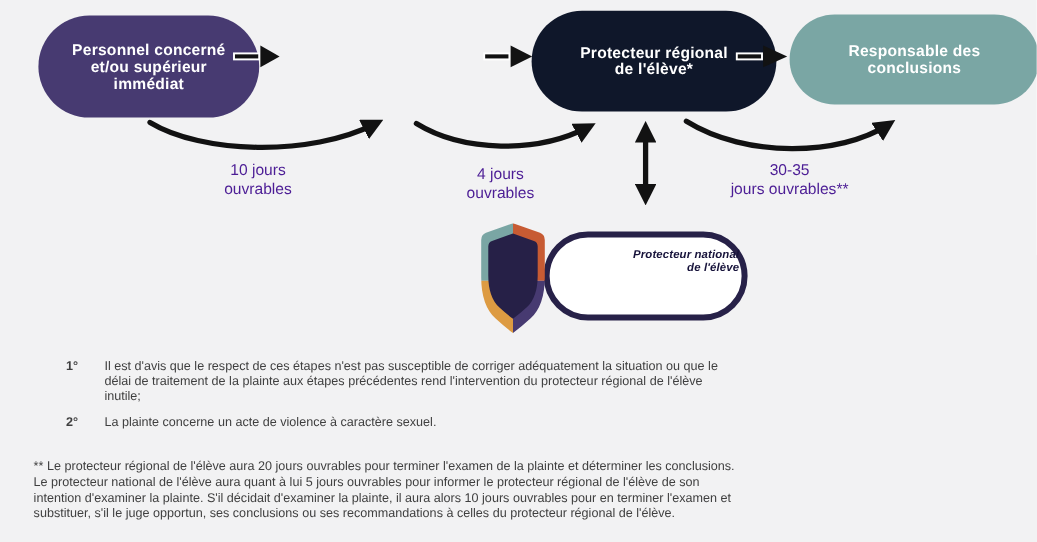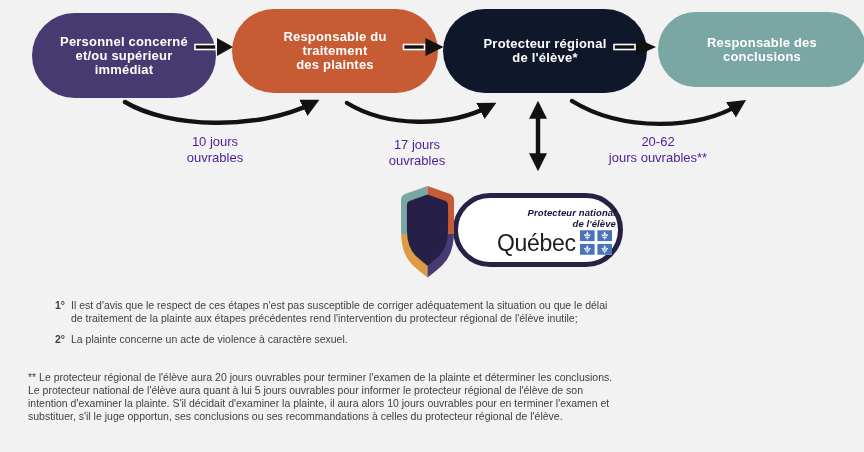--- a/index.html
+++ b/index.html
@@ -46,52 +46,47 @@
   }
   .logo-flag { width:32px; height:25px; margin-left:4px; }
   .footnotes {
     position:absolute; left:28px; top:299px; width:594px; z-index:2;
     color:#3f3f3f; font-size:10.5px; line-height:12.5px;
   }
   .fn-intro { margin-bottom:12px; }
   .fn-item { display:flex; margin-left:27px; width:558px; }
   .fn-item-1 { margin-bottom:9px; }
   .fn-num { font-weight:bold; width:16px; flex:0 0 16px; }
-  .fn-item-text { flex:1; }
+  .fn-item-text { flex:1;margin-left:16px; }
   .fn-note2 { margin-top:25px; width:588px; line-height:13px; }
 </style>
 </head>
 <body>
 
 <div class="stage">
 
   <div class="pill" style="left: 32px; top: 13px; width: 164px; height: 85px; padding: 0px 10px; background-color: rgb(71, 58, 113);">
     <span>Personnel concerné
 et/ou supérieur
 immédiat</span>
   </div>
-  <div class="pill" style="left: 232px; top: 9px; width: 182px; height: 84px; padding: 0px 12px; background-color: rgb(199, 91, 51);">
-    <span>Responsable du
-traitement
-des plaintes</span>
-  </div>
   <div class="pill" style="left: 443px; top: 9px; width: 180px; height: 84px; padding: 0px 12px; background-color: #0f172a;">
     <span>Protecteur régional
 de l'élève*</span>
   </div>
   <div class="pill" style="left: 658px; top: 12px; width: 184px; height: 75px; padding: 0px 12px; background-color: rgb(122, 166, 164);">
     <span>Responsable des
 conclusions</span>
   </div>
 
   <div class="duration" style="left:150px;top:134px;width:130px;">10 jours
 ouvrables</div>
-  <div class="duration" style="left:352px;top:137px;width:130px;">17 jours
+  <div class="duration" style="left:352px;top:137px;width:130px;">4 jours
 ouvrables</div>
-  <div class="duration" style="left:583px;top:134px;width:150px;">20-62
+  <div class="duration" style="left:583px;top:134px;width:150px;">30-35
 jours ouvrables**</div>
 
   <svg class="arrows-layer" viewBox="0 0 864 452" xmlns="http://www.w3.org/2000/svg">
     <defs>
       <marker id="ah" viewBox="0 0 10 10" refX="6" refY="5" markerWidth="4.1" markerHeight="4.1" orient="auto-start-reverse">
         <path d="M0,0 L10,5 L0,10 Z" fill="#121212"></path>
       </marker>
     </defs>
 
     <g>
@@ -127,43 +122,20 @@
       <rect x="31" y="0" width="31" height="50" fill="#c75b33"></rect>
       <rect x="0" y="50" width="31" height="46" fill="#dd9b42"></rect>
       <rect x="31" y="50" width="31" height="46" fill="#473a71"></rect>
     </g>
     <path d="M31 2 L53.5 10 Q57.5 11.5 57.5 16 L57.5 47 Q57.5 70.5 45.5 81.5 Q38.5 88 31 93.5 Q23.5 88 16.5 81.5 Q4.5 70.5 4.5 47 L4.5 16 Q4.5 11.5 8.5 10 Z" transform="translate(6.9,9) scale(0.777)" fill="#262047"></path>
   </svg>
 
   <div class="logo-text">
     <div class="logo-org">Protecteur national
 de l'élève</div>
-    <div class="logo-row">
-      <span class="logo-wordmark">Québec</span>
-      <svg class="logo-flag" viewBox="0 0 34 26" xmlns="http://www.w3.org/2000/svg">
-        <defs>
-          <g id="fleurdef" fill="#ffffff">
-            <path d="M7.75,1.3 C9.2,3 9.2,4.9 7.75,6.4 C6.3,4.9 6.3,3 7.75,1.3 Z"></path>
-            <path d="M4.2,4.4 C5.8,4 7,4.9 7,6.2 C5.5,6.5 4.3,5.8 4.2,4.4 Z"></path>
-            <path d="M11.3,4.4 C9.7,4 8.5,4.9 8.5,6.2 C10,6.5 11.2,5.8 11.3,4.4 Z"></path>
-            <rect x="5.5" y="6.8" width="4.5" height="1.2"></rect>
-            <path d="M6.9,8.2 L8.6,8.2 L7.75,10.4 Z"></path>
-          </g>
-        </defs>
-        <rect x="0" y="0" width="34" height="26" fill="#ffffff"></rect>
-        <rect x="0" y="0" width="15.5" height="11.5" fill="#4a73b9"></rect>
-        <rect x="18.5" y="0" width="15.5" height="11.5" fill="#4a73b9"></rect>
-        <rect x="0" y="14.5" width="15.5" height="11.5" fill="#4a73b9"></rect>
-        <rect x="18.5" y="14.5" width="15.5" height="11.5" fill="#4a73b9"></rect>
-        <use href="#fleurdef" x="0" y="0"></use>
-        <use href="#fleurdef" x="18.5" y="0"></use>
-        <use href="#fleurdef" x="0" y="14.5"></use>
-        <use href="#fleurdef" x="18.5" y="14.5"></use>
-      </svg>
-    </div>
   </div>
 
   <div class="footnotes">
     <div class="fn-item fn-item-1">
       <span class="fn-num">1°</span>
       <span class="fn-item-text">Il est d'avis que le respect de ces étapes n'est pas susceptible de corriger adéquatement la situation ou que le délai de traitement de la plainte aux étapes précédentes rend l'intervention du protecteur régional de l'élève inutile;</span>
     </div>
     <div class="fn-item">
       <span class="fn-num">2°</span>
       <span class="fn-item-text">La plainte concerne un acte de violence à caractère sexuel.</span>

